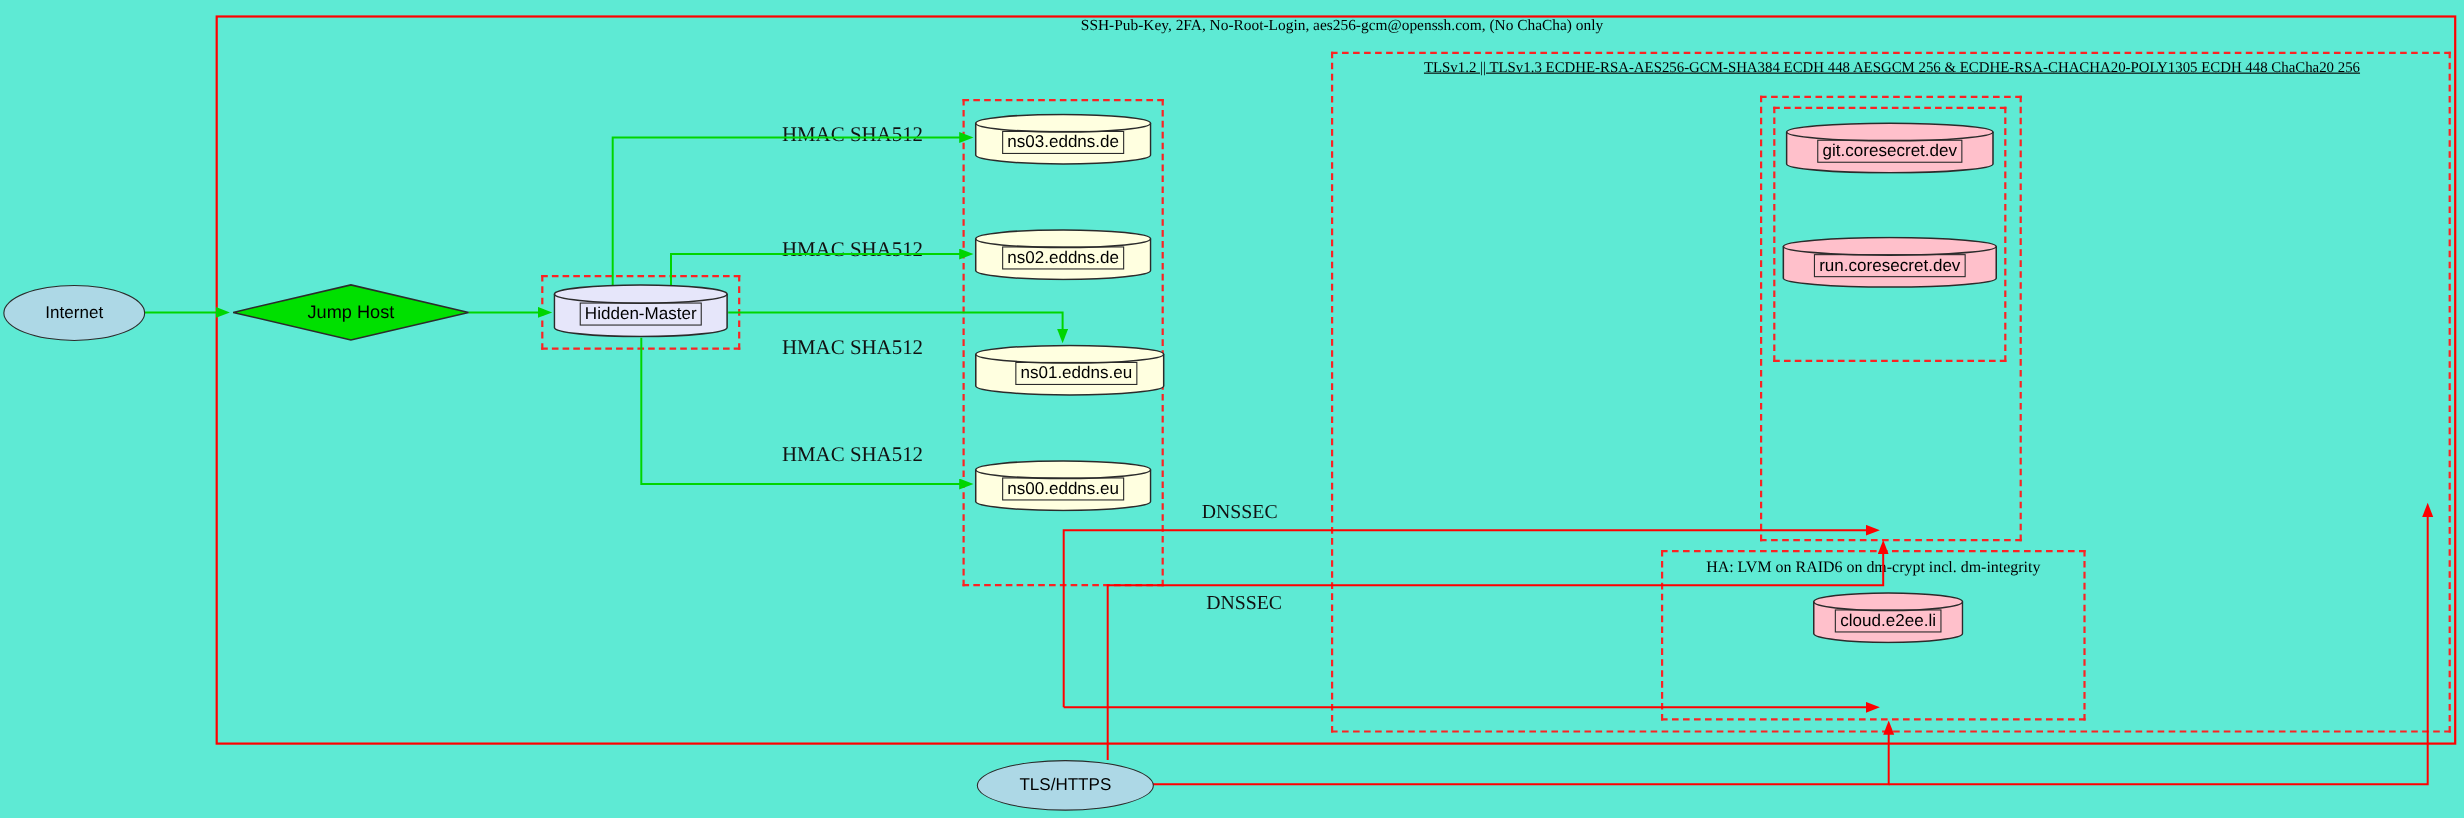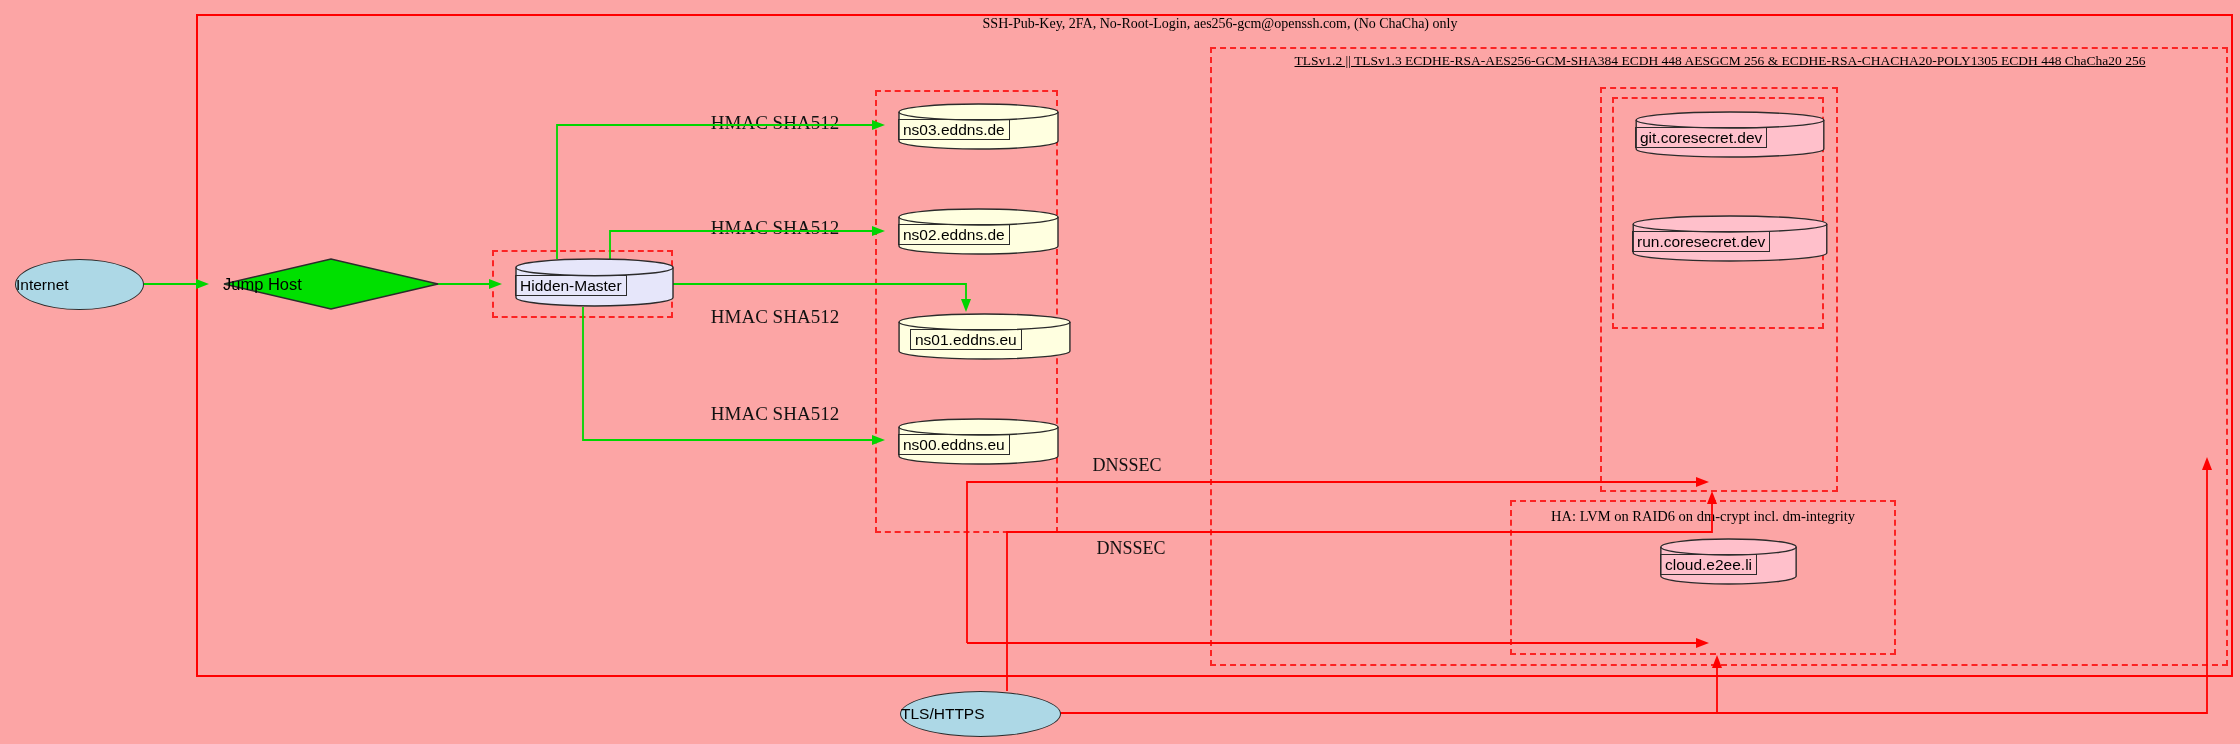--- a/index.html
+++ b/index.html
@@ -1,26 +1,26 @@
 <!DOCTYPE html>
 <html><head>
 <meta charset="utf-8">
 <style>
   html,body{margin:0;padding:0;background:#fff;}
-  .canvas{position:relative;width:2240px;height:744px;background:#fca5a5;overflow:hidden;
+  .canvas{position:relative;width:2240px;height:744px;background:#5eead4;overflow:hidden;
           font-family:"Liberation Sans",sans-serif;}
   .cluster{position:absolute;box-sizing:border-box;}
   .cluster.solid{border:2px solid #ff0000;}
   .cluster.dashed{border:2px dashed #fb2323;}
   .cluster-label{position:absolute;white-space:nowrap;color:#000;
                  font-family:"Liberation Serif",serif;text-align:center;}
   .edge-label{position:absolute;white-space:nowrap;color:#111;
               font-family:"Liberation Serif",serif;text-align:center;}
   svg.edges{position:absolute;left:0;top:0;z-index:3;}
-  .node{position:absolute;z-index:4;display:flex;align-items:center;margin-left:12px;}
+  .node{position:absolute;z-index:4;display:flex;align-items:center;justify-content:center;}
   .node .cylsvg{position:absolute;left:0;top:0;width:100%;height:100%;}
   .node .cylsvg path{stroke:#2b2b2b;stroke-width:1.4;vector-effect:non-scaling-stroke;}
   .node-label{position:relative;z-index:2;font-size:15.5px;color:#000;white-space:nowrap;}
   .boxed{border:1.2px solid #2b2b2b;padding:0 4px;line-height:1.25;margin-top:6px;}
   .ellipse{border:1.4px solid #2b2b2b;border-radius:50%;}
   .lightblue{background:#add8e6;}
   .diamond-label{position:relative;z-index:2;font-size:16.5px;color:#000;}
 </style>
 </head>
 <body>

